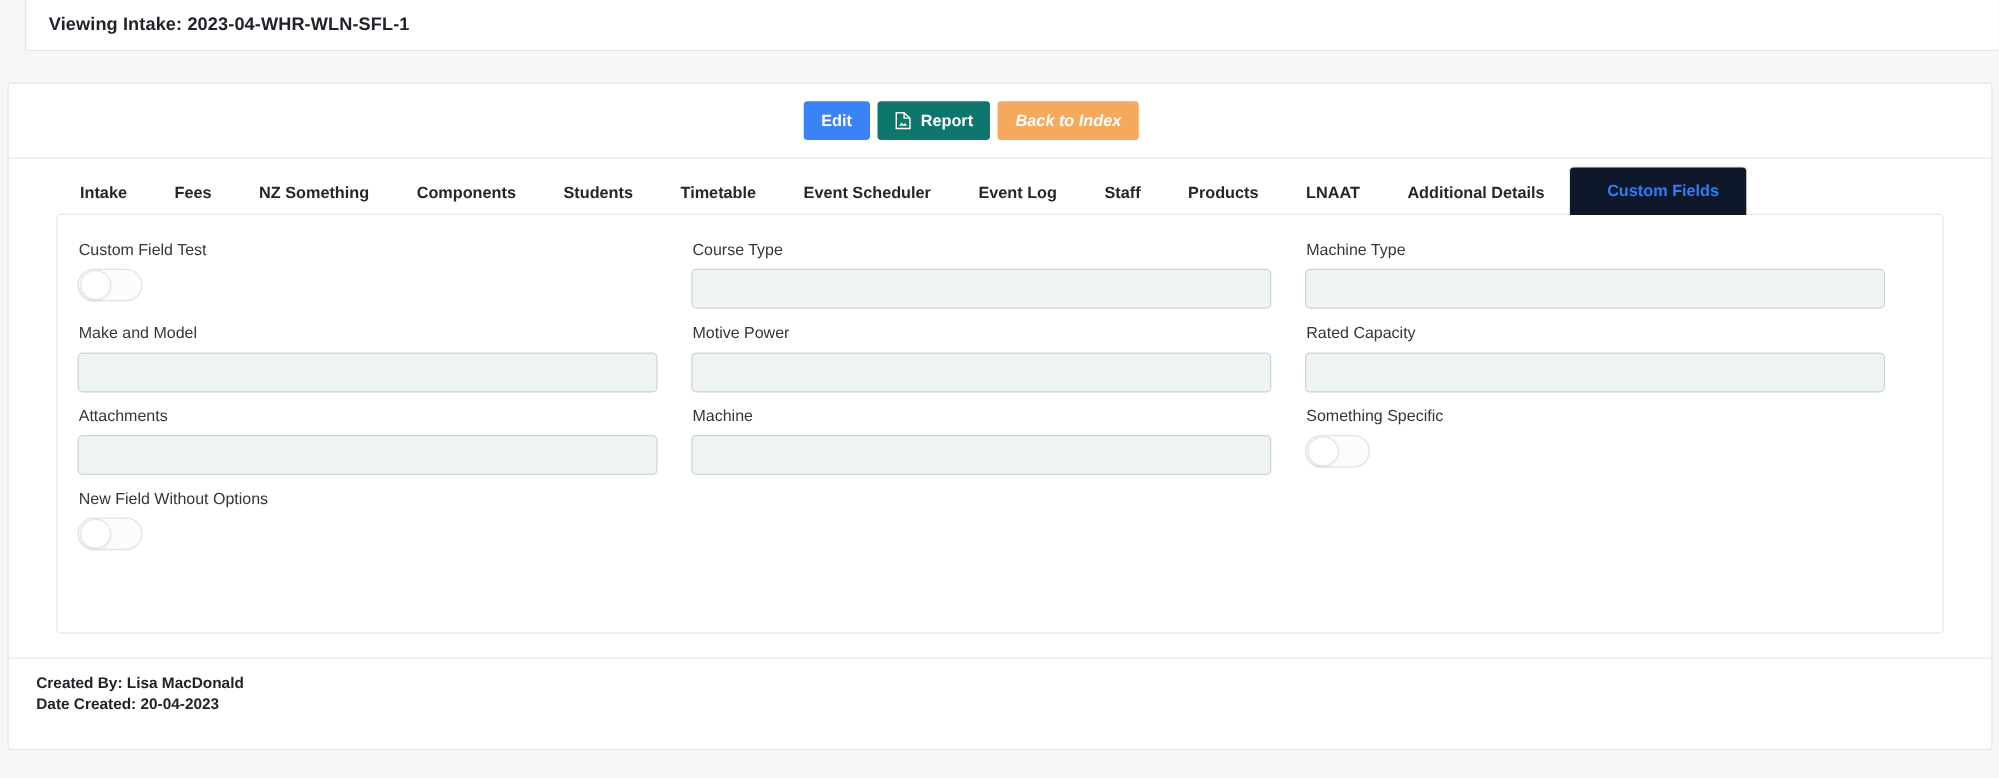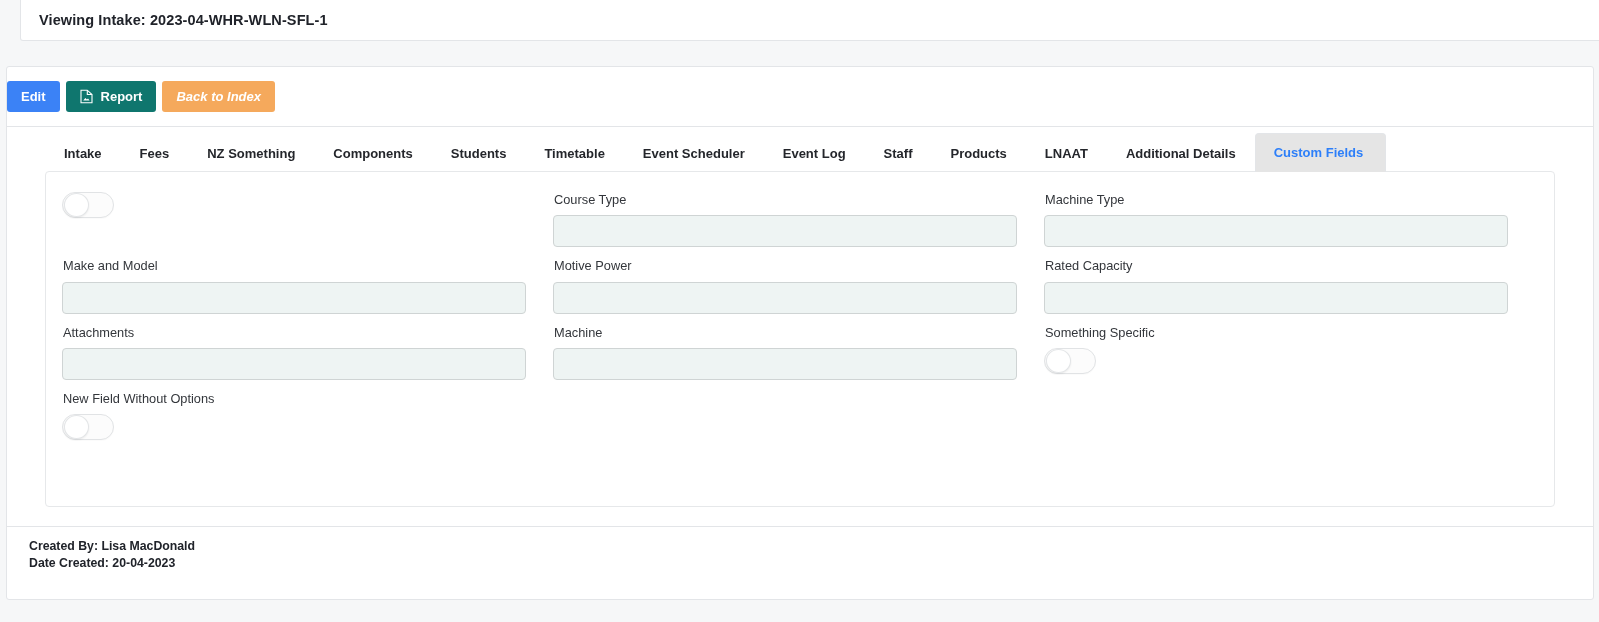--- a/index.html
+++ b/index.html
@@ -30,21 +30,21 @@
   .main-card {
     position: absolute; left: 6px; top: 66px; width: 1588px; height: 534px;
     background: #ffffff;
     border: 1px solid #e3e5e8;
     border-radius: 3px;
   }
 
   
   .card-header {
     height: 60px; border-bottom: 1px solid #e3e5e8;
-    display: flex; align-items: center; justify-content: flex-start;
+    display: flex; align-items: center; justify-content: center;
     padding-right: 46px; gap: 0px;
   }
   .btn {
     height: 31px; border: none; border-radius: 3px;
     font-family: "Liberation Sans", sans-serif;
     font-size: 13px; font-weight: bold; color: #ffffff;
     display: inline-flex; align-items: center; justify-content: center;
     cursor: pointer; padding: 0 14px; white-space: nowrap;
   }
   .btn-edit { background: #3b82f6; margin-right: 6px; min-width: 44px; }
@@ -66,23 +66,23 @@
     font-size: 13px; font-weight: bold; color: #24262b;
     padding: 11px 18px 12px 18px;
     line-height: 1; white-space: nowrap; cursor: pointer;
     border: 1px solid transparent; border-bottom: none;
     border-radius: 4px 4px 0 0;
     background: transparent;
     position: relative; top: 1px;
   }
   .tab.active {
     color: #2d7ff9;
-    background: #e5e5e5;
+    background: #0f172a;
     border-color: #e3e5e8;
-    padding: 12px 22px 13px 18px;
+    padding: 12px 22px 13px 30px;
   }
 
   
   .panel {
     position: relative;
     margin: 0 38px 0 38px;
     border: 1px solid #e6e8ea;
     border-radius: 4px;
     background: #ffffff;
     min-height: 336px;
@@ -186,20 +186,21 @@
           <div class="tab"><span>Staff</span></div>
           <div class="tab"><span>Products</span></div>
           <div class="tab"><span>LNAAT</span></div>
           <div class="tab"><span>Additional Details</span></div>
           <div class="tab active"><span>Custom Fields</span></div>
         </div>
 
       <div class="panel">
         <div class="grid" id="fields-grid">
             <div class="field col1">
+              <div class="field-label">Custom Field Test</div>
               <div class="toggle">
                 <div class="knob"></div>
               </div>
             </div>
             <div class="field col2">
               <div class="field-label">Course Type</div>
               <input type="text" class="field-input" placeholder="" style="">
             </div>
             <div class="field col3">
               <div class="field-label">Machine Type</div>

